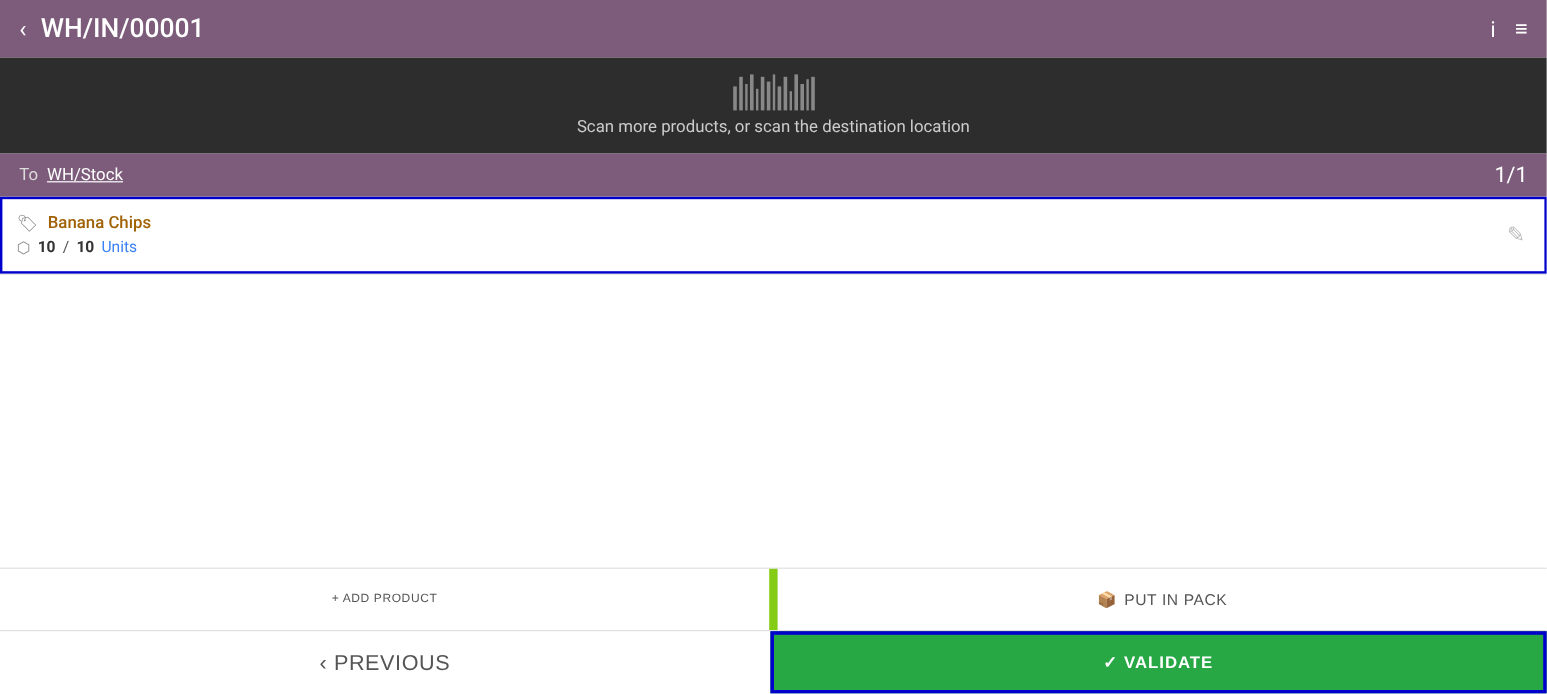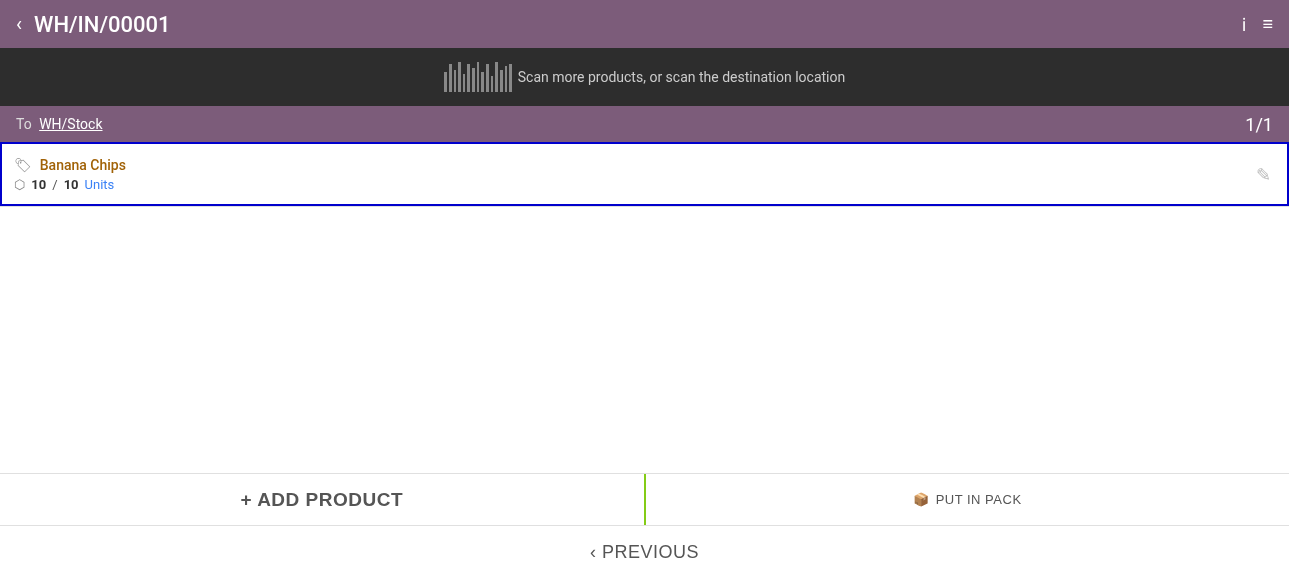--- a/index.html
+++ b/index.html
@@ -33,21 +33,21 @@
     .header-icon {
       color: #fff;
       font-size: 18px;
       cursor: pointer;
     }
 
     
     .scan-bar {
       background: #2d2d2d;
       display: flex;
-      flex-direction: row;
+      flex-direction: column;
       align-items: center;
       justify-content: center;
       padding: 14px 16px;
       gap: 6px;
     }
     .scan-text {
       color: #ccc;
       font-size: 14px;
     }
 
@@ -161,27 +161,27 @@
       display: flex;
       height: 52px;
       border-bottom: 1px solid #e0e0e0;
     }
     .btn-add-product {
       flex: 1;
       display: flex;
       align-items: center;
       justify-content: center;
       gap: 6px;
-      font-size: 19px;
+      font-size: 10px;
       color: #555;
       cursor: pointer;
       border: none;
       background: transparent;
-      border-right: 2px solid #84cc16;
-      font-weight: 700;
+      border-right: 7px solid #84cc16;
+      font-weight: 400;
       letter-spacing: 0.5px;
     }
     .btn-put-in-pack {
       flex: 1;
       display: flex;
       align-items: center;
       justify-content: center;
       gap: 6px;
       font-size: 13px;
       color: #555;
@@ -301,14 +301,15 @@
 <div class="bottom-area">
   <div class="bottom-actions">
     <button class="btn-add-product">+ ADD PRODUCT</button>
     <button class="btn-put-in-pack">
       <span>📦</span>
       <span>PUT IN PACK</span>
     </button>
   </div>
   <div class="bottom-nav">
     <button class="btn-previous">‹ PREVIOUS</button>
+    <button class="btn-validate">✓ VALIDATE</button>
   </div>
 </div>
 
 </body></html>

